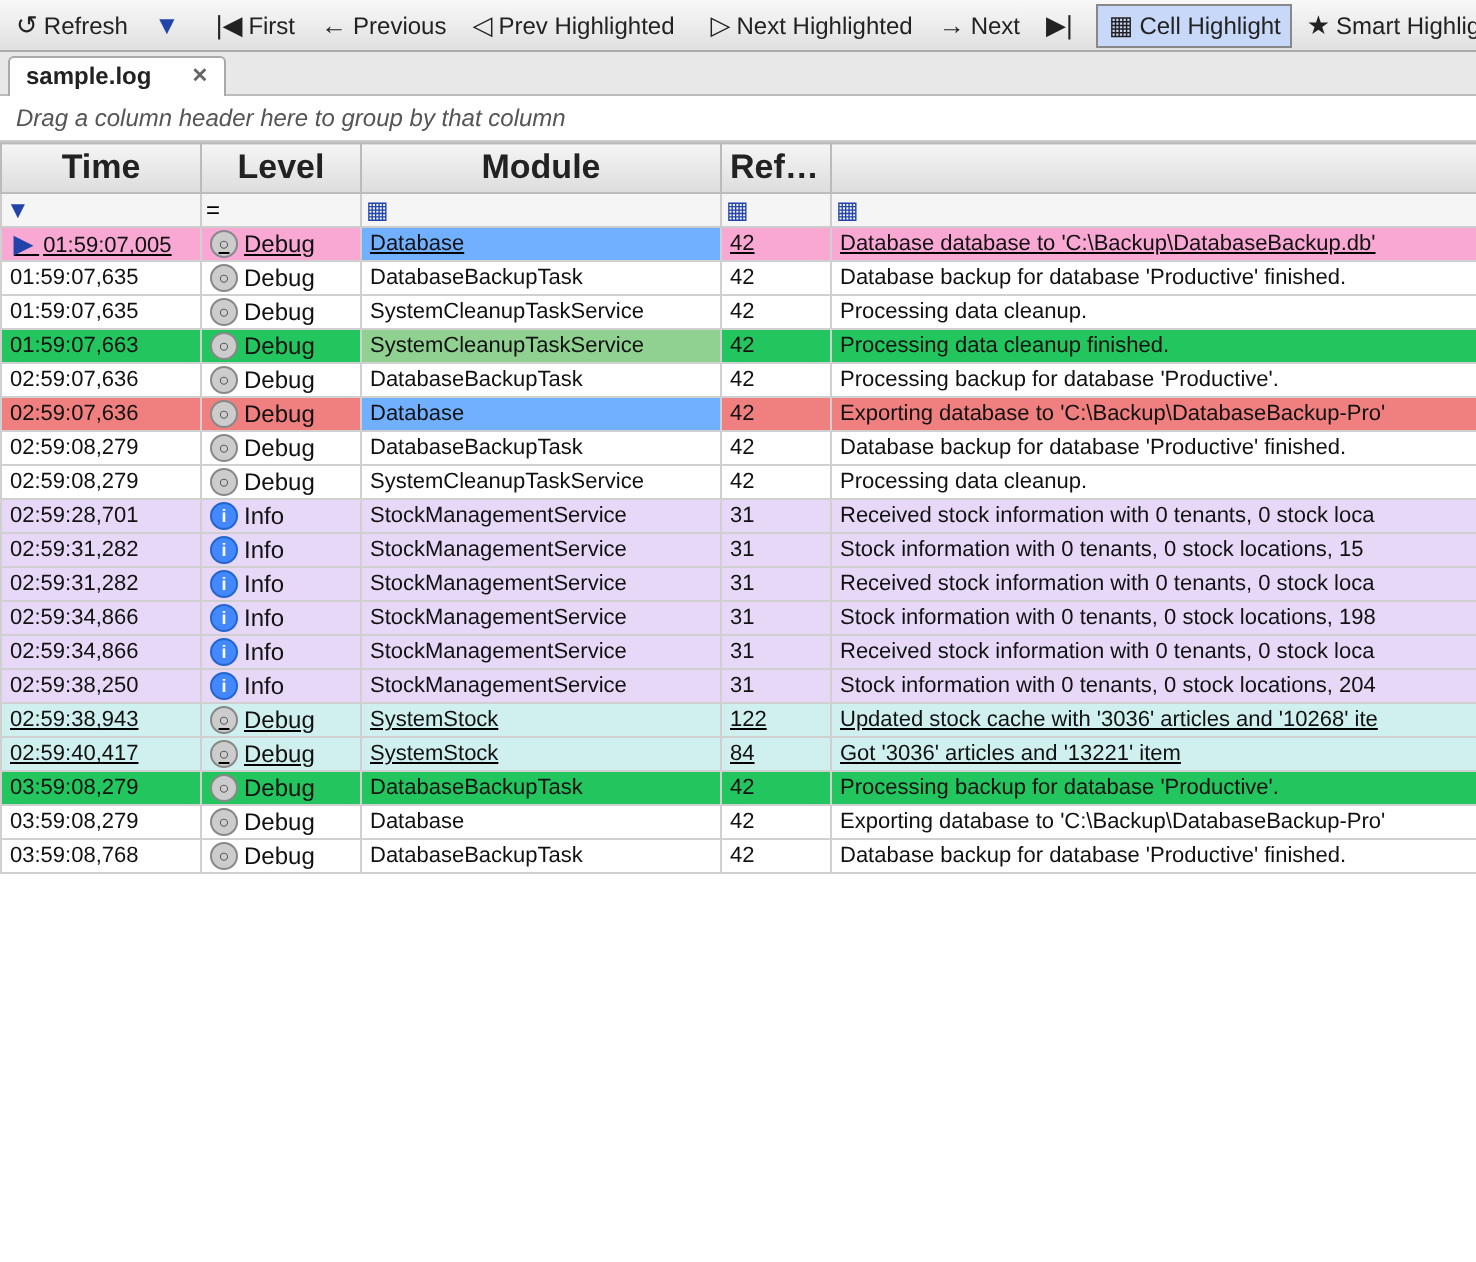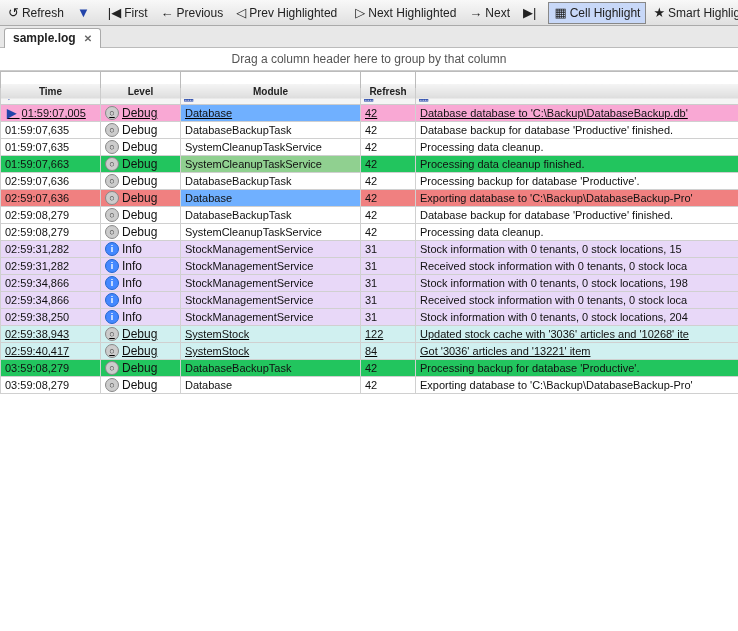--- a/index.html
+++ b/index.html
@@ -37,42 +37,42 @@
       display: flex;
       align-items: center;
       background: #e8e8e8;
       border-bottom: 1px solid #bbb;
       padding: 2px 4px 0 4px;
       height: 22px;
     }
     .tab {
       display: flex;
       align-items: center;
-      gap: 8px;
+      gap: 20px;
       padding: 2px 8px;
       background: #d0d8e8;
       border: 1px solid #aaa;
       border-bottom: none;
       border-radius: 3px 3px 0 0;
       cursor: pointer;
       font-size: 11px;
       color: #222;
       height: 20px;
     }
     .tab.active { background: #fff; font-weight: bold; }
     .tab-close { cursor: pointer; color: #666; font-size: 10px; }
 
     
     #group-area {
       background: #fff;
       border-bottom: 1px solid #ccc;
       padding: 4px 8px;
       font-size: 11px;
       color: #555;
-      text-align: center;
+      font-style: italic;
     }
 
     
     #table-container {
       overflow: auto;
       height: calc(631px - 26px - 22px - 22px);
       background: #fff;
     }
 
     table {
@@ -87,24 +87,24 @@
     col.col-module { width: 180px; }
     col.col-thread { width: 55px; }
     col.col-msg    { width: 323px; }
 
     thead tr th {
       background: linear-gradient(to bottom, #f5f5f5, #ddd);
       border: 1px solid #bbb;
       padding: 2px 4px;
       text-align: center;
       font-weight: bold;
-      font-size: 10px;
+      font-size: 17px;
       color: #222;
       position: sticky;
-      top: 12px;
+      top: 0;
       z-index: 10;
       white-space: nowrap;
       overflow: hidden;
       text-overflow: ellipsis;
     }
 
     
     .filter-row td {
       background: #f5f5f5;
       border: 1px solid #ccc;
@@ -346,20 +346,32 @@
             <div class="level-cell">
               <span class="level-icon icon-debug">○</span>
               <span>Debug</span>
             </div>
           </td>
           <td>SystemCleanupTaskService</td>
           <td class="cell-center">42</td>
           <td>Processing data cleanup.</td>
         </tr>
         <tr class="row-purple">
+          <td>02:59:28,701</td>
+          <td>
+            <div class="level-cell">
+              <span class="level-icon icon-info">i</span>
+              <span>Info</span>
+            </div>
+          </td>
+          <td>StockManagementService</td>
+          <td class="cell-center">31</td>
+          <td>Received stock information with 0 tenants, 0 stock loca</td>
+        </tr>
+        <tr class="row-purple">
           <td>02:59:31,282</td>
           <td>
             <div class="level-cell">
               <span class="level-icon icon-info">i</span>
               <span>Info</span>
             </div>
           </td>
           <td>StockManagementService</td>
           <td class="cell-center">31</td>
           <td>Stock information with 0 tenants, 0 stock locations, 15</td>
@@ -453,15 +465,27 @@
           <td>
             <div class="level-cell">
               <span class="level-icon icon-debug">○</span>
               <span>Debug</span>
             </div>
           </td>
           <td>Database</td>
           <td class="cell-center">42</td>
           <td>Exporting database to 'C:\Backup\DatabaseBackup-Pro'</td>
         </tr>
+        <tr class="row-white">
+          <td>03:59:08,768</td>
+          <td>
+            <div class="level-cell">
+              <span class="level-icon icon-debug">○</span>
+              <span>Debug</span>
+            </div>
+          </td>
+          <td>DatabaseBackupTask</td>
+          <td class="cell-center">42</td>
+          <td>Database backup for database 'Productive' finished.</td>
+        </tr>
       </tbody>
   </table>
 </div>
 
 </body></html>

